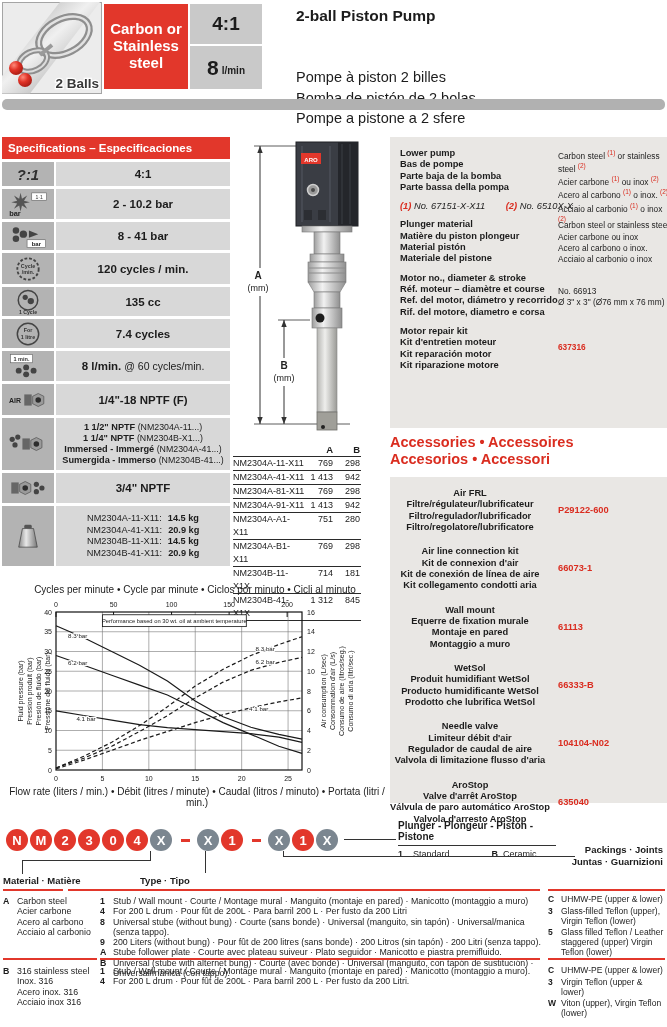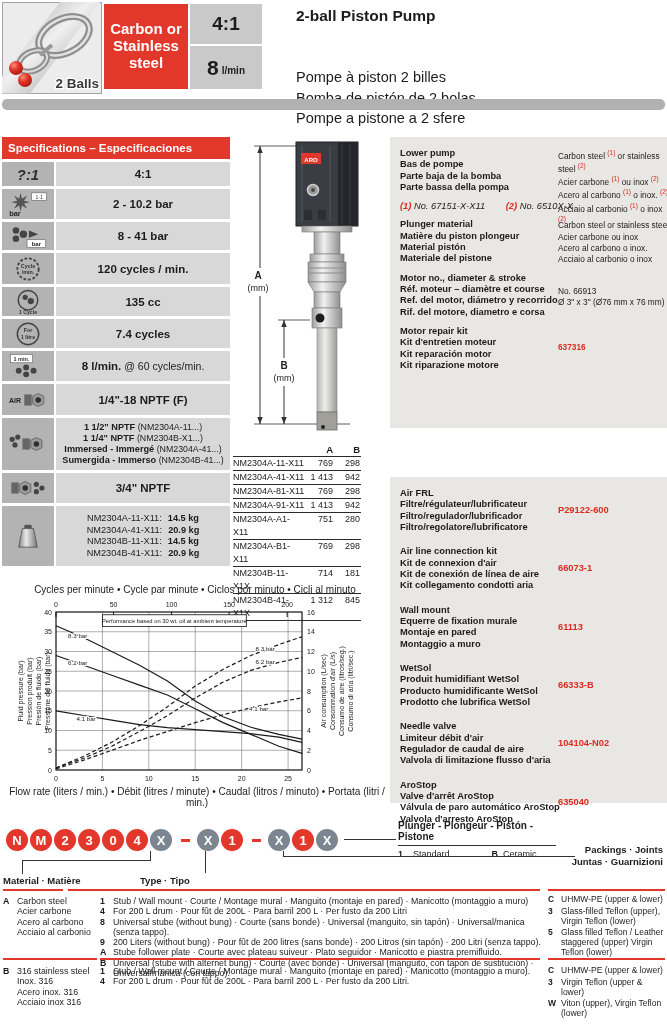--- a/index.html
+++ b/index.html
@@ -39,21 +39,21 @@
   .dimrow:last-child{border-bottom:1px solid #2a2a2a;}
   .dm{width:72px;} .da{width:28px;text-align:right;} .db{width:27px;text-align:right;}
   
   .panel{background:var(--panel);}
   .ig{position:relative;margin-bottom:8px;}
   .ig-l{font-weight:bold;font-size:9.3px;line-height:1.22;width:158px;}
   .ig-r{position:absolute;left:158px;top:1px;width:112px;font-size:8.3px;line-height:1.37;}
   .iv-line{font-size:8.3px;line-height:1.37;}
   .foot{font-style:italic;font-size:9.3px;margin:2px 0 8px 0;}
   .acc-title{color:var(--redtext);font-weight:bold;font-size:14.5px;line-height:1.15;}
-  .acc-item{position:relative;padding:7px 0 6px 10px;}
+  .acc-item{position:relative;padding:7px 0 6px 0;text-align:center;}
   .acc-lbl{font-weight:bold;font-size:9.3px;line-height:1.22;width:160px;}
   .acc-part{position:absolute;left:168px;top:50%;transform:translateY(-50%);
     color:var(--redtext);font-weight:bold;font-size:9.3px;}
   
   .ch-title{font-size:10px;text-align:center;}
   
   .pn-row{display:flex;align-items:center;}
   .pc{width:22px;height:22px;border-radius:50%;color:#fff;font-weight:bold;font-size:13px;
     display:flex;align-items:center;justify-content:center;margin-right:2px;flex:none;}
   .pc.red{background:var(--red);} .pc.gray{background:#7b8690;}
@@ -443,20 +443,22 @@
     </div>
     <div class="ig">
       <div class="ig-l pre">Motor repair kit
 Kit d'entretien moteur
 Kit reparación motor
 Kit riparazione motore</div>
       <div class="ig-r pre red b" style="top:16px">637316</div>
     </div>
   </div>
 
+  <div class="abs acc-title pre" style="left:390px;top:434px">Accessories • Accessoires
+Accesorios • Accessori</div>
   <div class="abs panel" style="left:390px;top:477px;width:277px;height:326px;padding-top:4px">
 
       <div class="acc-item">
         <div class="acc-lbl pre">Air FRL
 Filtre/régulateur/lubrificateur
 Filtro/regulador/lubrificador
 Filtro/regolatore/lubrificatore</div>
         <div class="acc-part">P29122-600</div>
       </div>
 

